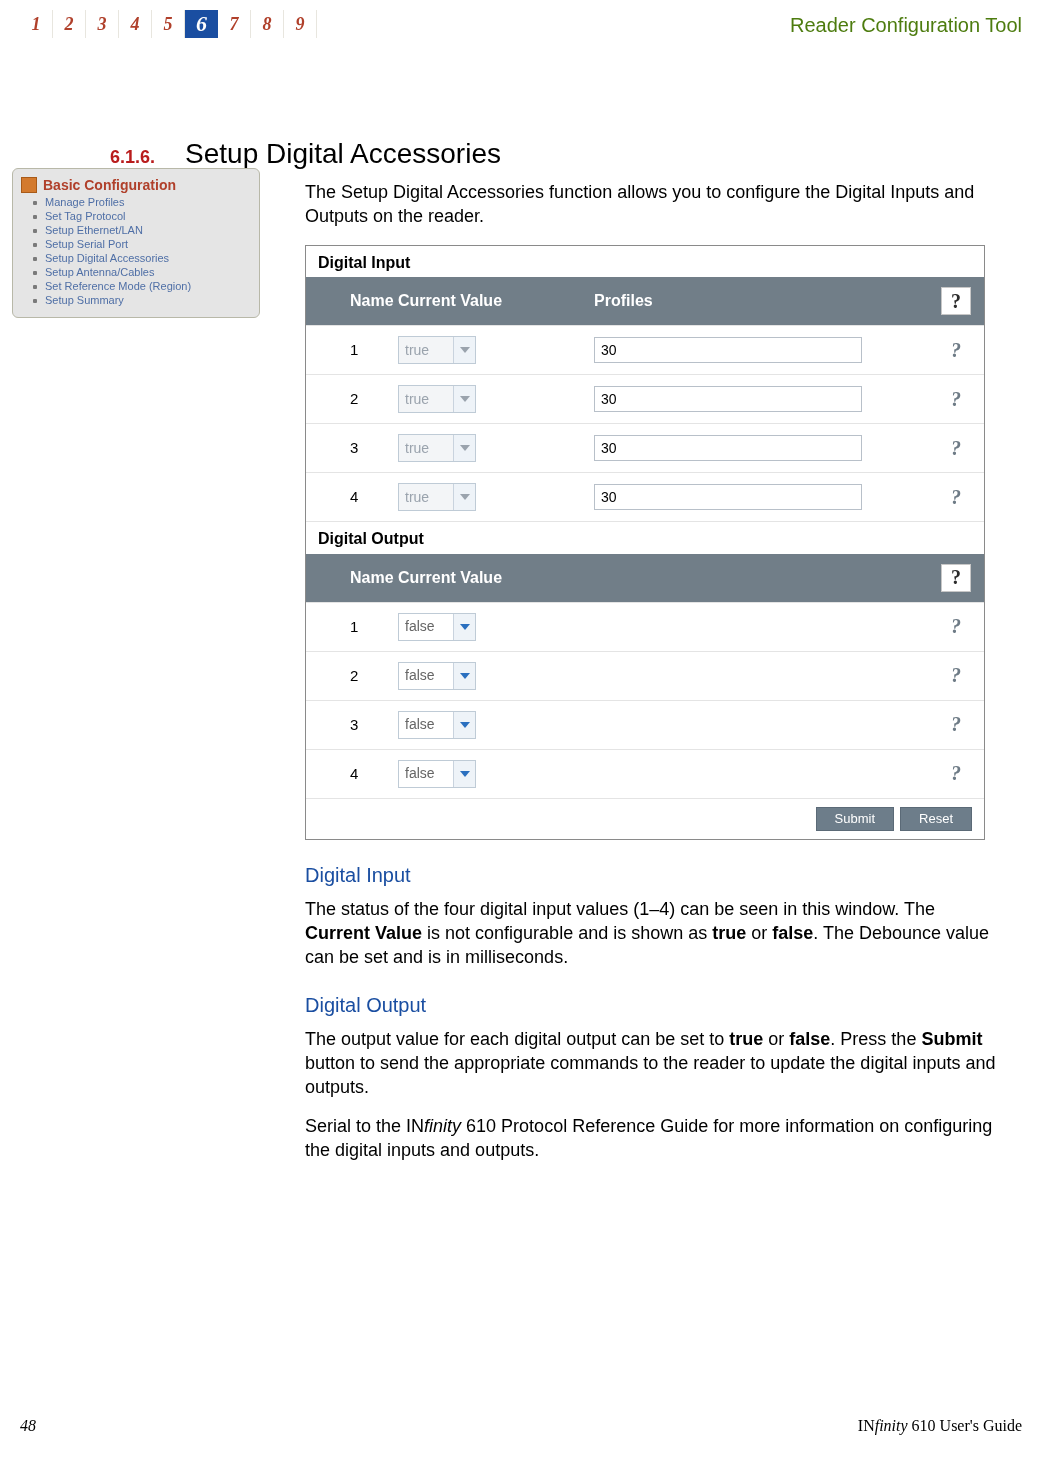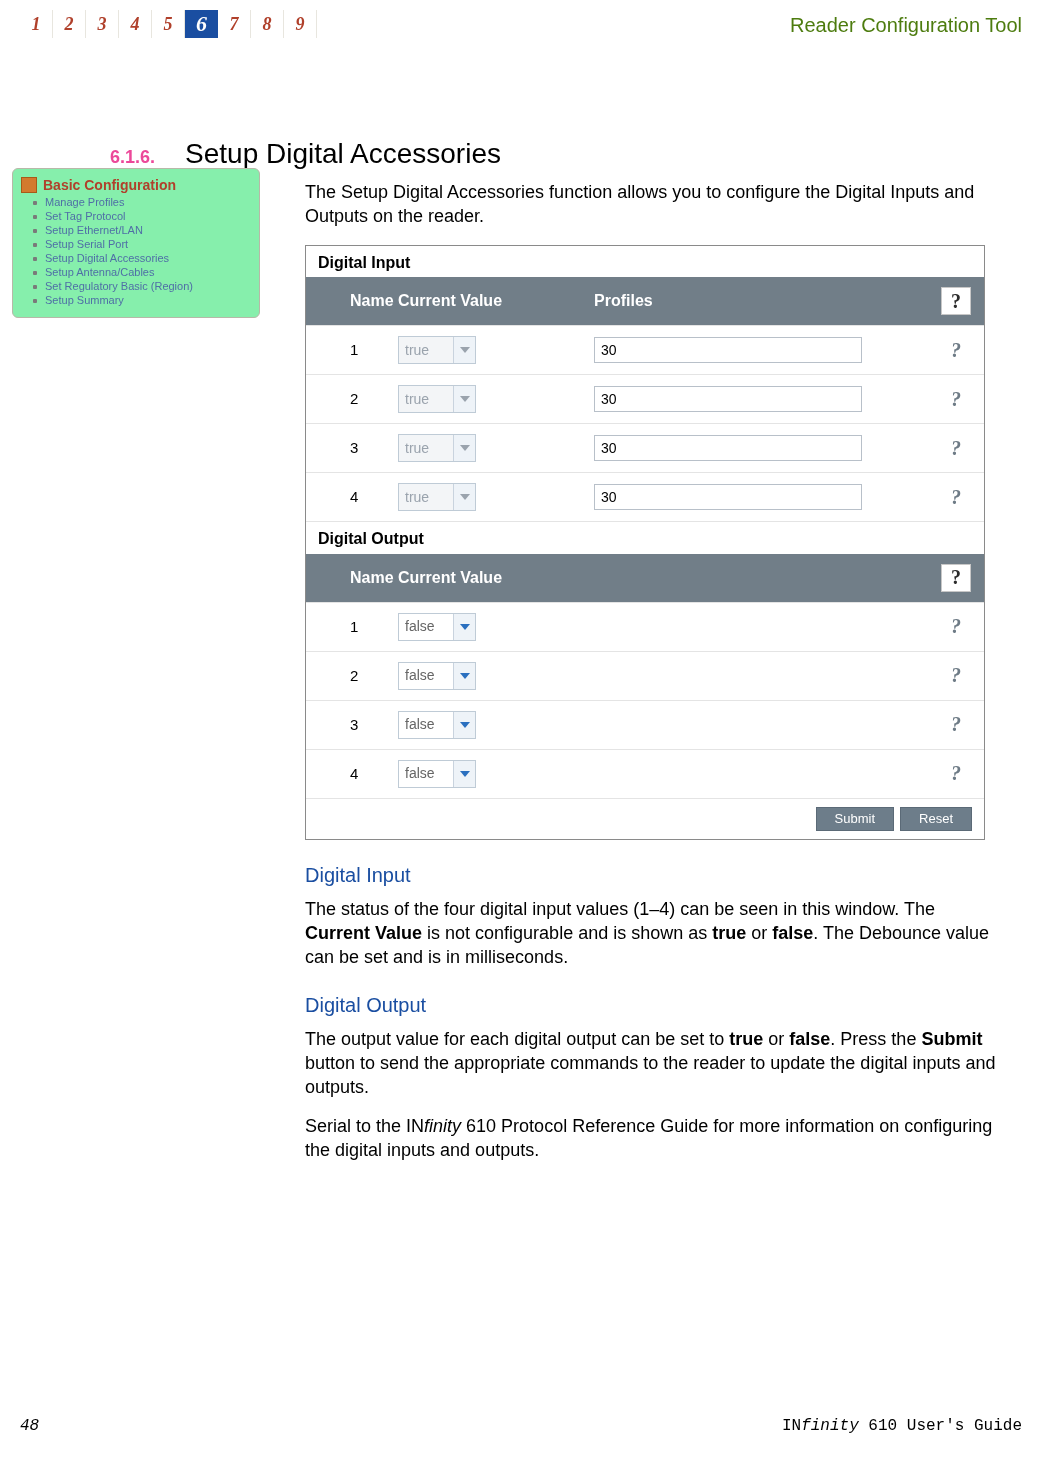--- a/index.html
+++ b/index.html
@@ -35,30 +35,30 @@
     border: none;
   }
   .header-title {
     position: absolute; right: 0; top: 4px;
     color: #4d7c0f; font-size: 20px;
     font-family: Liberation Sans, sans-serif;
   }
 
   
   .section-row { margin-top: 92px; display: flex; align-items: baseline; gap: 30px; padding-left: 90px; }
-  .section-no { color: #ec4899; font-weight: bold; font-size: 18px; font-family: "Segoe UI", Tahoma, sans-serif; }
+  .section-no { color: #b91c1c; font-weight: bold; font-size: 18px; font-family: "Segoe UI", Tahoma, sans-serif; }
   .section-title { font-size: 28px; font-family: "Segoe UI", Tahoma, sans-serif; }
 
   
   .sidebar-box {
     position: absolute; left: 12px; top: 168px;
     width: 248px;
     border: 1px solid #b8b8a8;
     border-radius: 6px;
-    background: #86efac;
+    background: #e5e5e5;
     padding: 6px 6px 10px 6px;
     font-size: 11px;
   }
   .sidebar-head { display:flex; align-items:center; gap:6px; margin: 2px 2px 2px 2px; }
   .sidebar-ico {
     width: 16px; height: 16px; background:#d37a2e; border:1px solid #a85a18;
   }
   .sidebar-title { color:#b0402b; font-weight: bold; font-size: 14px; }
   .side-item {
     color:#4f6fa6; padding: 1px 0 1px 26px; position: relative;
@@ -130,21 +130,21 @@
   h4.sub {
     color:#1a4ea1; font-size: 20px; margin: 22px 0 8px 0;
     font-family:"Segoe UI", Tahoma, sans-serif; font-weight: normal;
   }
   .para { font-size: 18px; margin: 0 0 14px 0; max-width: 700px; }
 
   
   .page-footer {
     position:absolute; left:20px; right:20px; bottom: 22px;
     display:flex; justify-content:space-between; font-size: 16px;
-    font-family: Liberation Mono, monospace;
+    font-family: Liberation Serif, serif;
     gap: 32px;
   }
   .page-no { font-style: italic; }
   .footer-doc .ital { font-style: italic; }
 </style>
 </head>
 <body>
 
 <div class="page">
 
@@ -172,21 +172,21 @@
     <div class="sidebar-head">
       <span class="sidebar-ico"></span>
       <span class="sidebar-title">Basic Configuration</span>
     </div>
     <div class="side-item">Manage Profiles</div>
     <div class="side-item">Set Tag Protocol</div>
     <div class="side-item">Setup Ethernet/LAN</div>
     <div class="side-item">Setup Serial Port</div>
     <div class="side-item">Setup Digital Accessories</div>
     <div class="side-item">Setup Antenna/Cables</div>
-    <div class="side-item">Set Regulatory Basic (Region)</div>
+    <div class="side-item">Set Reference Mode (Region)</div>
     <div class="side-item">Setup Summary</div>
   </div>
 
   <div class="body-col">
     <p class="intro">The Setup Digital Accessories function allows you to configure the Digital Inputs and Outputs on the reader.</p>
 
     <div class="panel">
 
       <div class="panel-label">Digital Input</div>
       <div class="hdr-row">

